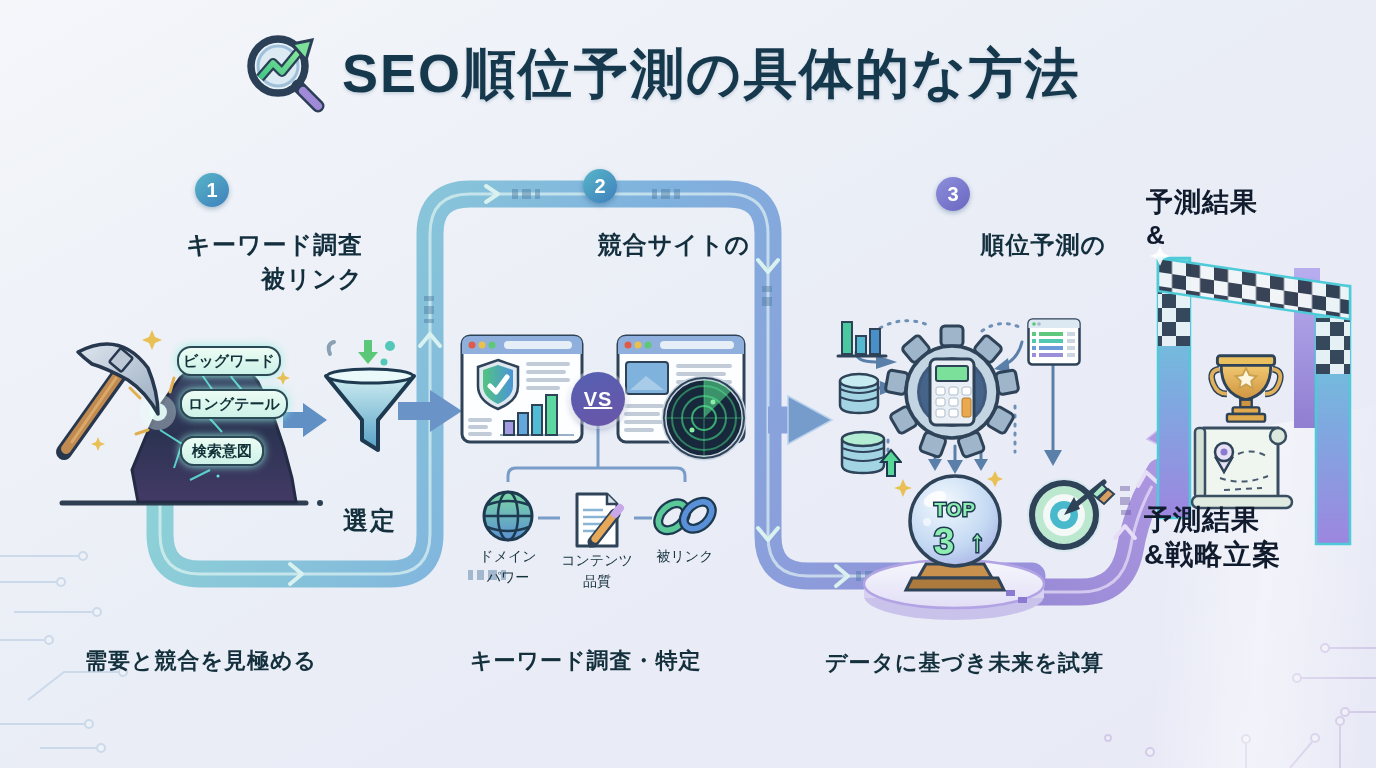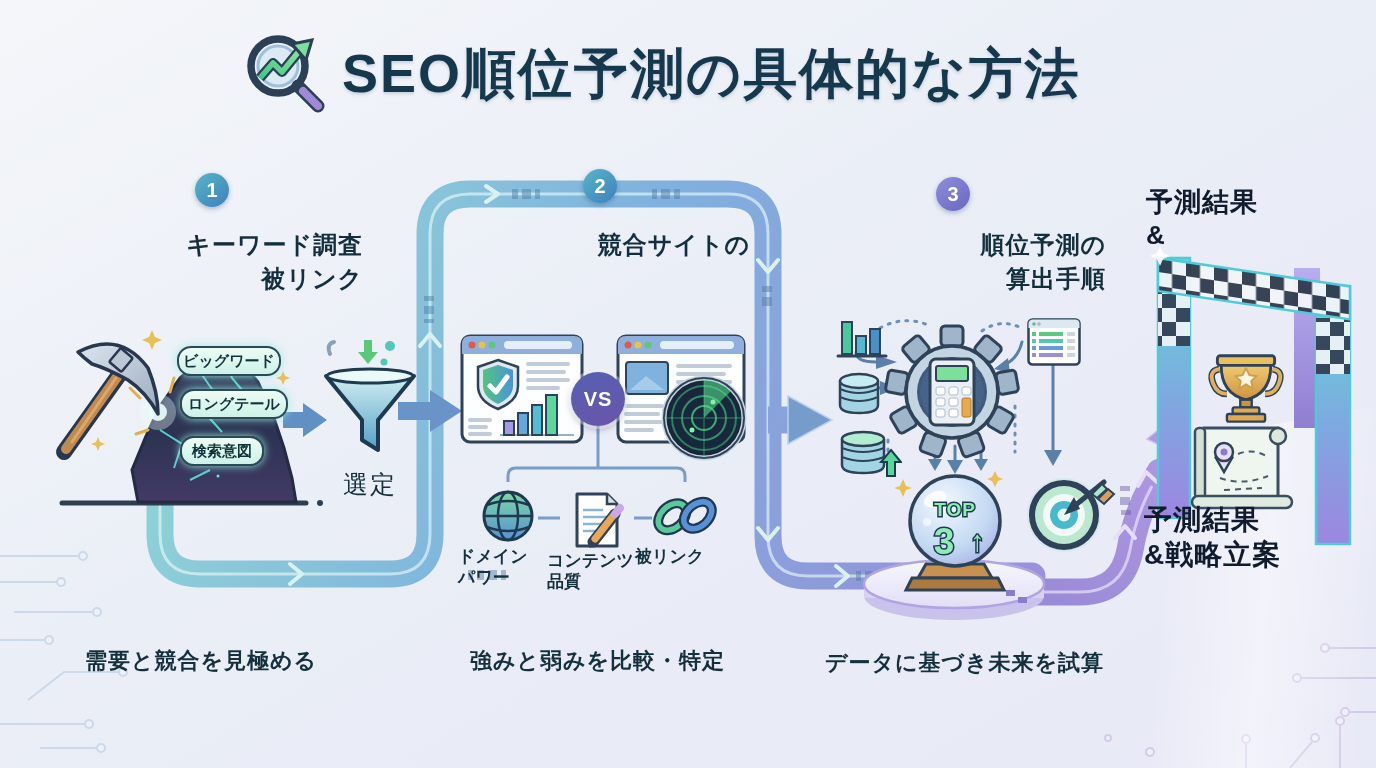--- a/index.html
+++ b/index.html
@@ -11,25 +11,25 @@
     text-shadow:0 2px 3px rgba(110,140,165,.30);}
   .badge{width:34px;height:34px;border-radius:50%;color:#fff;font-weight:800;font-size:20px;
     display:flex;align-items:center;justify-content:center;box-shadow:0 2px 5px rgba(40,80,120,.35);}
   .b12{background:linear-gradient(140deg,#57b6c8,#3f7fbc);}
   .b3{background:linear-gradient(140deg,#8d8fdd,#6a66c0);}
   .heading{font-size:24px;font-weight:800;color:#132e3c;text-align:right;line-height:34px;letter-spacing:1px;white-space:nowrap;}
   .caption{font-size:22px;font-weight:800;color:#14303d;letter-spacing:1px;white-space:nowrap;}
   .pill{position:absolute;border:2px solid #2c4a55;border-radius:14px;
     background:linear-gradient(180deg,#ecfcf4,#cdf2e8);box-shadow:0 0 9px rgba(150,240,225,.95);
     font-size:15px;font-weight:800;color:#113238;display:flex;align-items:center;justify-content:center;white-space:nowrap;}
-  .flabel{font-size:25px;font-weight:400;color:#14303d;letter-spacing:2px;}
+  .flabel{font-size:25px;font-weight:700;color:#14303d;letter-spacing:2px;margin-top:36px;}
   .vsbadge{width:54px;height:54px;border-radius:50%;display:flex;align-items:center;justify-content:center;
     background:linear-gradient(160deg,#5560b2,#6a55a8);color:#fff;font-weight:800;font-size:20px;letter-spacing:1px;
-    box-shadow:0 0 0 3px rgba(255,255,255,.35),0 3px 7px rgba(60,70,130,.4);}
-  .factor{font-size:17px;font-weight:700;color:#14303d;text-align:left;line-height:21px;}
+    box-shadow:0 0 0 3px rgba(255,255,255,.35),0 3px 7px rgba(60,70,130,.4);text-decoration:underline;}
+  .factor{font-size:14px;font-weight:400;color:#14303d;text-align:center;line-height:21px;}
   .rtext{font-weight:800;color:#101b2d;text-align:left;white-space:nowrap;letter-spacing:1px;}
   .ballText{paint-order:stroke;stroke:#1e3a50;stroke-width:3px;fill:#8deeb2;font-weight:800;
     font-family:"Liberation Sans","DejaVu Sans",sans-serif;}
   .streak{position:absolute;left:960px;top:430px;width:600px;height:420px;transform:rotate(-10deg);
     background:linear-gradient(105deg,rgba(255,255,255,0) 35%,rgba(255,255,255,.45) 50%,rgba(255,255,255,0) 66%);}
 </style>
 </head>
 <body>
 
 <div class="stage">
@@ -199,21 +199,20 @@
       <span>2</span>
     </div>
   <div class="abs heading" style="left:450px;top:228px;width:300px">
     <div>競合サイトの</div>
   </div>
   <div class="abs badge b3" style="left:936px;top:177px">
       <span>3</span>
     </div>
   <div class="abs heading" style="left:806px;top:228px;width:300px">
     <div>順位予測の</div>
-      <div>算出手順</div>
   </div>
 
   <svg class="abs" style="left:48px;top:320px" width="290" height="195">
     <defs>
       <linearGradient id="rockG" x1="0" y1="0" x2="0" y2="1">
         <stop offset="0" stop-color="#3c4668"></stop>
           <stop offset=".55" stop-color="#2c3352"></stop>
           <stop offset="1" stop-color="#433a66"></stop>
       </linearGradient>
       <linearGradient id="metalG" x1="0" y1="0" x2="1" y2="1">
@@ -585,16 +584,16 @@
   <div class="abs rtext" style="left:1146px;top:184px;width:200px;font-size:27px">
     <div>予測結果</div>
     <div style="font-size:26px">&amp;</div>
   </div>
   <div class="abs rtext" style="left:1144px;top:502px;width:200px;font-size:28px;line-height:35px">
     <div>予測結果</div>
     <div>&amp;戦略立案</div>
   </div>
 
   <div class="abs caption" style="left:85px;top:646px">需要と競合を見極める</div>
-  <div class="abs caption" style="left:470px;top:646px">強みと弱みを比較・特定</div>
+  <div class="abs caption" style="left:470px;top:646px">キーワード調査・特定</div>
   <div class="abs caption" style="left:825px;top:648px">データに基づき未来を試算</div>
 
 </div>
 
 </body></html>

